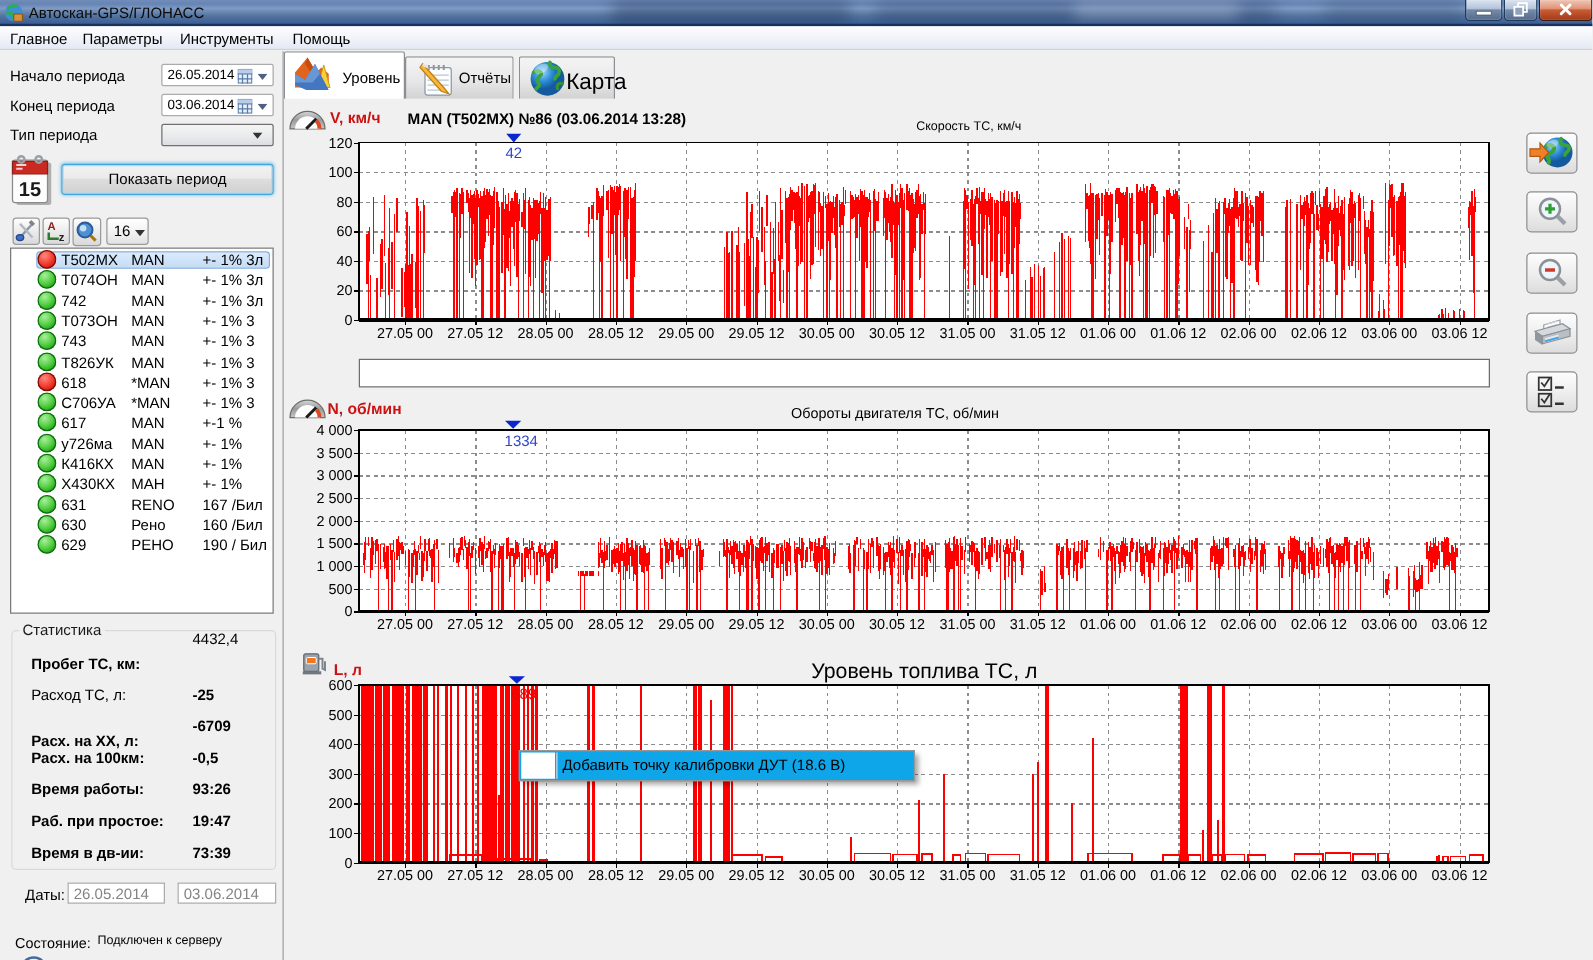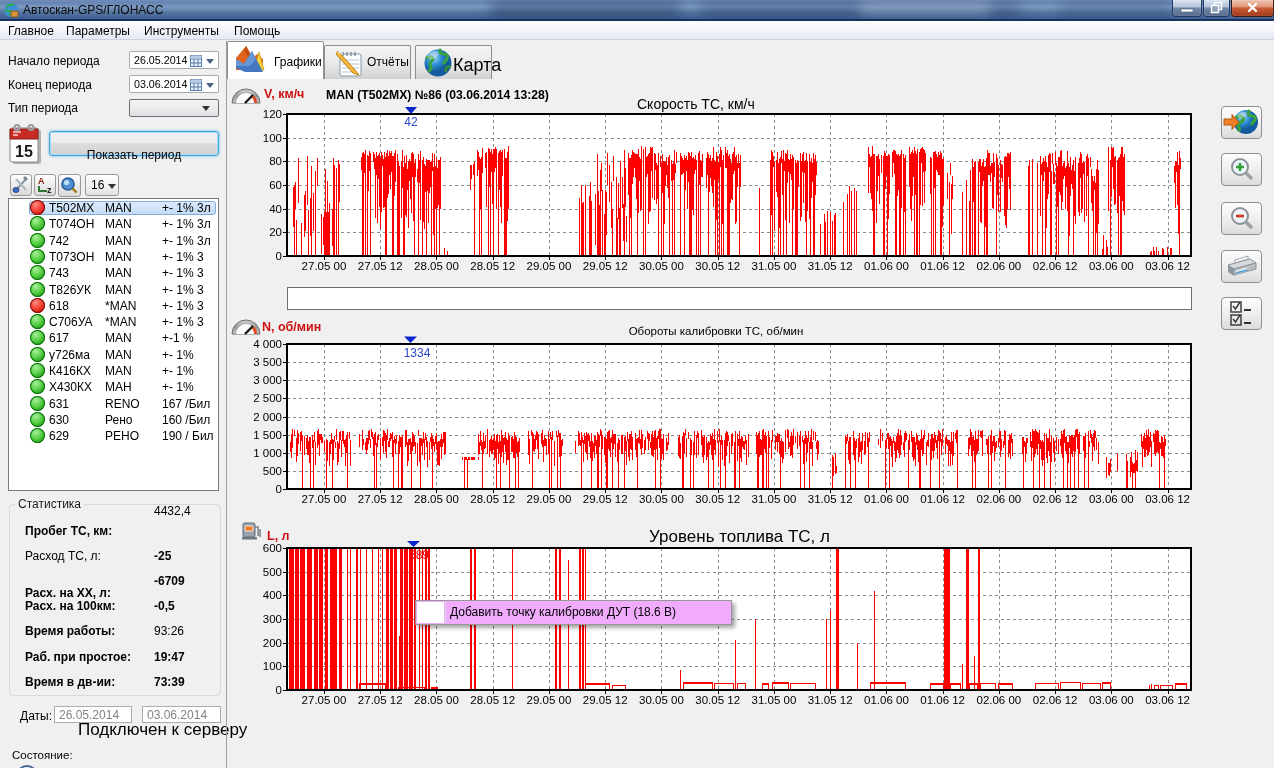--- a/index.html
+++ b/index.html
@@ -76,21 +76,21 @@
 <svg class="abs" style="left:8px;top:121px" width="36" height="46">
   <rect x="5" y="9" width="28" height="34" rx="2" fill="#b0b0b0"></rect>
   <rect x="2" y="7" width="28" height="34" rx="2" fill="#fdfdfd" stroke="#8a8a8a"></rect>
   <path d="M2 8h28v10H2z" fill="#c92a22" stroke="#8a2019"></path>
   <path d="M5 11h8M5 14h5" stroke="rgba(255,255,255,.8)" stroke-width="1.5"></path>
   <text x="16" y="36" font-size="16" font-weight="bold" text-anchor="middle" fill="#1a1a1a">15</text>
   <circle cx="9" cy="6.5" r="2.6" fill="none" stroke="#9aa0a8" stroke-width="2"></circle>
   <circle cx="23" cy="6.5" r="2.6" fill="none" stroke="#9aa0a8" stroke-width="2"></circle>
 </svg>
 <div class="abs" style="left:49px;top:131px;width:170px;height:25px;border:1px solid #45a3da;border-radius:3px;background:linear-gradient(180deg,#f2f2f2 0%,#ebebeb 45%,#dddddd 50%,#d1d1d1 100%);box-shadow:0 0 0 1px rgba(160,220,250,.9) inset,0 0 3px rgba(61,174,233,.8)">
-  <div style="text-align:center;padding-top:16px">Показать период</div>
+  <div style="text-align:center;padding-top:4px">Показать период</div>
 </div>
 
 <div class="abs" style="left:10px;top:174px;width:22px;height:22px;border:1px solid #9a9a9a;border-radius:3px;background:linear-gradient(180deg,#fefefe,#e8e8e8 60%,#d9d9d9)">
  <svg width="20" height="20" style="position:absolute;left:0;top:0">
   <path d="M5 15 15 4" stroke="#8c97a5" stroke-width="2"></path>
   <path d="M5 4l10 11" stroke="#b0b8c2" stroke-width="2"></path>
   <path d="M13 2l3 3" stroke="#7b8694" stroke-width="3"></path>
   <ellipse cx="5" cy="15" rx="3" ry="2.4" fill="#3d6fd0" stroke="#27457e"></ellipse>
  </svg>
 </div>
@@ -184,48 +184,48 @@
   </fieldset>
 <div class="abs" style="left:25px;top:524px;font-weight:bold">Пробег ТС, км:</div>
 <div class="abs" style="left:154px;top:504px;font-weight:normal">4432,4</div>
 <div class="abs" style="left:25px;top:549px;font-weight:normal">Расход ТС, л:</div>
 <div class="abs" style="left:154px;top:549px;font-weight:bold">-25</div>
 <div class="abs" style="left:25px;top:586px;font-weight:bold">Расх. на ХХ, л:</div>
 <div class="abs" style="left:154px;top:574px;font-weight:bold">-6709</div>
 <div class="abs" style="left:25px;top:599px;font-weight:bold">Расх. на 100км:</div>
 <div class="abs" style="left:154px;top:599px;font-weight:bold">-0,5</div>
 <div class="abs" style="left:25px;top:624px;font-weight:bold">Время работы:</div>
-<div class="abs" style="left:154px;top:624px;font-weight:normal">93:26</div>
+<div class="abs" style="left:154px;top:624px;font-weight:bold">93:26</div>
 <div class="abs" style="left:25px;top:650px;font-weight:bold">Раб. при простое:</div>
 <div class="abs" style="left:154px;top:650px;font-weight:bold">19:47</div>
 <div class="abs" style="left:25px;top:675px;font-weight:bold">Время в дв-ии:</div>
 <div class="abs" style="left:154px;top:675px;font-weight:bold">73:39</div>
 <div class="abs" style="left:20px;top:709px">Даты:</div>
 <div class="abs" style="left:54px;top:706px;width:78px;height:17px;background:#fff;border:1px solid #ababab">
     <div class="abs" style="left:4px;top:1px;color:#838383">26.05.2014</div>
   </div>
 <div class="abs" style="left:142px;top:706px;width:79px;height:17px;background:#fff;border:1px solid #ababab">
     <div class="abs" style="left:4px;top:1px;color:#838383">03.06.2014</div>
   </div>
 <div class="abs" style="left:12px;top:749px;font-size:11.5px">Состояние:</div>
-<div class="abs" style="left:78px;top:720px;font-size:17px">Подключен к серверу</div>
+<div class="abs" style="left:78px;top:747px;font-size:10px">Подключен к серверу</div>
 <div class="abs" style="left:16px;top:765px;width:22px;height:22px;border-radius:50%;border:2px solid #44699d;background:#f0f0f0"></div>
 <div class="abs" style="left:226px;top:41px;width:1px;height:727px;background:#a0a0a0"></div>
 
 <div class="abs" style="left:324px;top:45px;width:87px;height:34px;border:1px solid #8c8e94;border-bottom:none;border-radius:2px 2px 0 0;background:linear-gradient(180deg,#f4f4f4,#e8e8e8 55%,#d2d2d2)"></div>
 <div class="abs" style="left:415px;top:45px;width:77px;height:34px;border:1px solid #8c8e94;border-bottom:none;border-radius:2px 2px 0 0;background:linear-gradient(180deg,#f4f4f4,#e8e8e8 55%,#d2d2d2)"></div>
 <div class="abs" style="left:227px;top:41px;width:97px;height:38px;border:1px solid #8c8e94;border-bottom:none;border-radius:2px 2px 0 0;background:#fff"></div>
 <svg class="abs" style="left:236px;top:45px" width="29" height="28">
   <polygon points="0,13 10,1 17,13 21,9 27,14 27,25 0,25" fill="#e0641e"></polygon>
   <polygon points="10,1 17,13 14,15 8,6" fill="#c44d10"></polygon>
   <polygon points="18,25 23,7 28,25" fill="#f7d03c" stroke="#caa011" stroke-width="0.8"></polygon>
   <polygon points="0,14 8,19 16,6 27,27 9,27 0,23" fill="#4377bf"></polygon>
   <polygon points="0,14 8,19 16,6 20,14 14,21 0,21" fill="#6d9cd8" opacity="0.85"></polygon>
 </svg>
-<div class="abs" style="left:274px;top:55px;font-size:12px">Графики</div>
+<div class="abs" style="left:274px;top:55px;font-size:12px">Уровень</div>
 <svg class="abs" style="left:333px;top:48px" width="33" height="30">
   <rect x="7" y="6" width="21" height="22" rx="2" fill="#fdfdfd" stroke="#8899aa"></rect>
   <path d="M9 12h17M9 16h17M9 20h17M9 24h12" stroke="#b8c6d4" stroke-width="1"></path>
   <path d="M10 4v4M14 4v4M18 4v4M22 4v4" stroke="#8a97a5" stroke-width="1.6"></path>
   <path d="M5 3L22 22l4 5-6-2L3 6z" fill="#f6b73c" stroke="#c07f12" stroke-width="1"></path>
   <path d="M5 3l4 1 1 3-5-2z" fill="#e8e4de"></path>
 </svg>
 <div class="abs" style="left:367px;top:55px;font-size:12px">Отчёты</div>
 <svg class="abs" style="left:423px;top:48px" width="31" height="30">
   <defs>
@@ -251,32 +251,32 @@
         <stop offset="100%" stop-color="#c4c4c4"></stop>
       </linearGradient>
     </defs>
  <path d="M2 20 A14 14 0 0 1 30 20 Z" fill="url(#rim)" stroke="#6e6e6e" stroke-width="1"></path>
  <path d="M6 20 A10 10 0 0 1 26 20 Z" fill="#fdfdfd"></path>
  <path d="M15 20 L23 12" stroke="#1a1a1a" stroke-width="2.4"></path>
  <path d="M23 13.5 A9 9 0 0 1 25.6 20" stroke="#e04820" stroke-width="3" fill="none"></path>
 </svg>
 <div class="abs" style="left:264px;top:87px;font-size:12.5px;font-weight:bold;color:#cb1111">V, км/ч</div>
 <div class="abs" style="left:326px;top:88px;font-size:12.2px;font-weight:bold">MAN (Т502МХ) №86 (03.06.2014 13:28)</div>
-<div class="abs" style="left:637px;top:96px;width:160px;text-align:left;font-size:14px;white-space:nowrap">Скорость ТС, км/ч</div>
+<div class="abs" style="left:657px;top:96px;width:160px;text-align:right;font-size:10px;white-space:nowrap">Скорость ТС, км/ч</div>
 
 <div class="abs" style="left:287px;top:287px;width:905px;height:23px;background:#fff;border:1px solid #6e6e6e"></div>
 
 <svg class="abs" style="left:230px;top:314px" width="32" height="22">
  <path d="M2 20 A14 14 0 0 1 30 20 Z" fill="url(#rim)" stroke="#6e6e6e" stroke-width="1"></path>
  <path d="M6 20 A10 10 0 0 1 26 20 Z" fill="#fdfdfd"></path>
  <path d="M15 20 L23 12" stroke="#1a1a1a" stroke-width="2.4"></path>
  <path d="M23 13.5 A9 9 0 0 1 25.6 20" stroke="#e04820" stroke-width="3" fill="none"></path>
 </svg>
 <div class="abs" style="left:262px;top:320px;font-size:12.5px;font-weight:bold;color:#cb1111">N, об/мин</div>
-<div class="abs" style="left:616px;top:325px;width:200px;text-align:center;font-size:11.5px;white-space:nowrap">Обороты калибровки ТС, об/мин</div>
+<div class="abs" style="left:616px;top:325px;width:200px;text-align:center;font-size:11.5px;white-space:nowrap">Обороты двигателя ТС, об/мин</div>
 
 <svg class="abs" style="left:242px;top:521px" width="20" height="20">
  <rect x="1" y="2" width="12" height="14" rx="1.5" fill="#9aa2ac" stroke="#5f6872"></rect>
  <rect x="3" y="5" width="8" height="5" rx="1" fill="#f07820" stroke="#fff" stroke-width="0.8"></rect>
  <path d="M13 6h3v8l2 1V8" stroke="#7d868f" stroke-width="1.6" fill="none"></path>
  <rect x="0" y="16" width="15" height="2.5" fill="#6f777f"></rect>
 </svg>
 <div class="abs" style="left:267px;top:529px;font-size:12.5px;font-weight:bold;color:#cb1111">L, л</div>
 <div class="abs" style="left:649px;top:527px;width:160px;text-align:center;font-size:17px;white-space:nowrap">Уровень топлива ТС, л</div>
 
@@ -382,21 +382,21 @@
 <text x="714.64" y="184.0" font-size="11.5" text-anchor="middle" fill="#000">01.06 12</text>
 <text x="770.88" y="184.0" font-size="11.5" text-anchor="middle" fill="#000">02.06 00</text>
 <text x="827.1199999999999" y="184.0" font-size="11.5" text-anchor="middle" fill="#000">02.06 12</text>
 <text x="883.3600000000001" y="184.0" font-size="11.5" text-anchor="middle" fill="#000">03.06 00</text>
 <text x="939.5999999999999" y="184.0" font-size="11.5" text-anchor="middle" fill="#000">03.06 12</text>
 
 <polygon points="179,21 192,21 185.5,27" fill="#0a27cf"></polygon>
     <text x="191" y="39" font-size="12" text-anchor="middle" fill="#e00">689</text>
   </svg>
 
-<div class="abs" style="left:415px;top:600px;width:317px;height:25px;background:#f0abfc;border:1px solid #979797;box-shadow:3px 3px 4px rgba(0,0,0,.35);z-index:30">
+<div class="abs" style="left:415px;top:600px;width:317px;height:25px;background:#0ea5e9;border:1px solid #979797;box-shadow:3px 3px 4px rgba(0,0,0,.35);z-index:30">
  <div class="abs" style="left:1px;top:1px;width:27px;height:21px;background:#fff"></div>
  <div class="abs" style="left:29px;top:1px;width:1px;height:21px;background:#d8d8d8"></div>
  <div class="abs" style="left:34px;top:4px">Добавить точку калибровки ДУТ (18.6 В)</div>
 </div>
 
 <div class="abs" style="left:1221px;top:106px;width:41px;height:33px;border:1px solid #8e8e8e;border-radius:4px;background:linear-gradient(180deg,#fdfdfd,#ededed 55%,#dcdcdc)">
     <svg width="39" height="31" style="position:absolute;left:0;top:0">
  <defs>
         <radialGradient id="g2" cx="35%" cy="30%">
           <stop offset="0%" stop-color="#9fd8f7"></stop>

